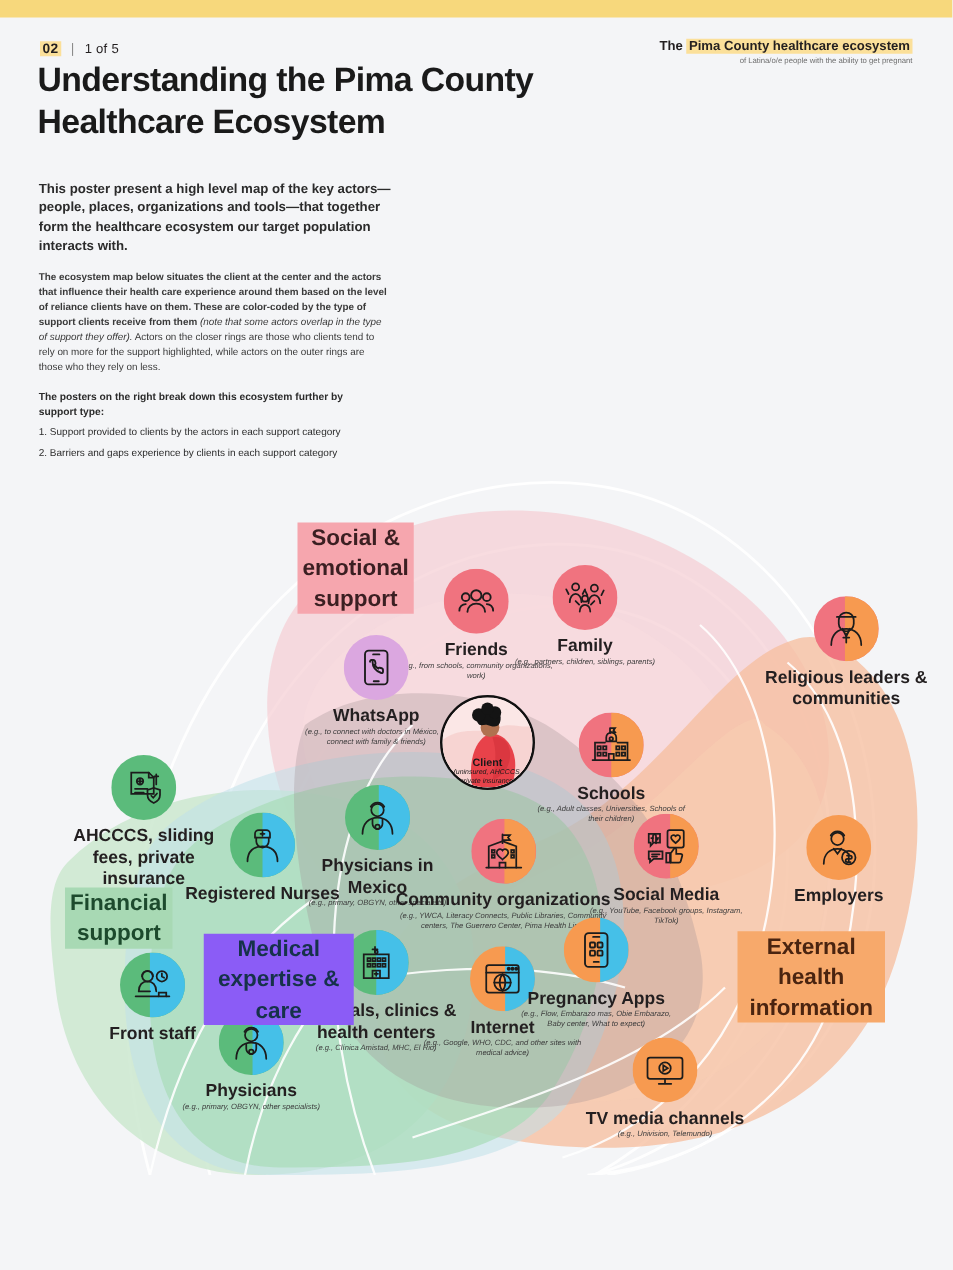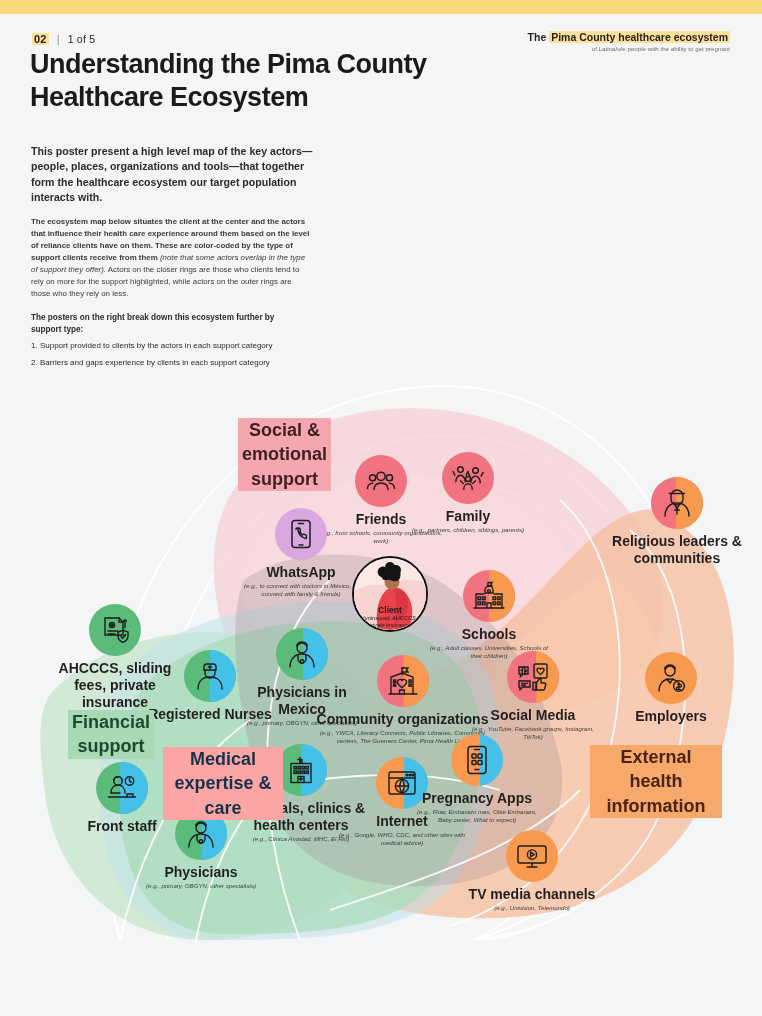--- a/index.html
+++ b/index.html
@@ -58,21 +58,21 @@
           overflow:hidden;background:#fdeceb;}
   .client .ctext{position:absolute;left:0;right:0;bottom:2px;text-align:center;z-index:4;}
   .client .ctext .t{font-size:8.6px;font-weight:bold;color:#1a1a1a;}
   .client .ctext .s{font-size:5.6px;font-style:italic;line-height:1.15;color:#1a1a1a;}
 
   
   .cat{position:absolute;text-align:center;font-size:18px;font-weight:bold;line-height:1.35;}
   .cat span{padding:0 4px;display:inline-block;}
   .cat.social span{background:#f6a6ae;color:#3b1f22;}
   .cat.financial span{background:#a8d9b4;color:#1d4a2d;}
-  .cat.medical span{background:#fca5a5;color:#16324a;}
+  .cat.medical span{background:#8b5cf6;color:#16324a;}
   .cat.external span{background:#f7a96b;color:#4a2410;}
 </style>
 </head>
 <body>
 
 <div class="page">
 
   <div class="topbar"></div>
 
   <div class="meta">
@@ -473,24 +473,24 @@
           <path d="M10 24.5h4"></path>
         </svg>
       </div>
       <div class="nlabel">Pregnancy Apps</div>
       <div class="nsub">(e.g., Flow, Embarazo mas, Obie Embarazo, Baby center, What to expect)</div>
     </div>
 
     <div class="cat social" style="left:238px;top:168px;width:90px;">
       <span>Social &amp; emotional support</span>
     </div>
-    <div class="cat financial" style="left:68px;top:460px;width:70px;">
+    <div class="cat financial" style="left:52px;top:460px;width:70px;">
       <span>Financial support</span>
     </div>
     <div class="cat medical" style="left:163px;top:497px;width:120px;">
       <span>Medical expertise &amp; care</span>
     </div>
-    <div class="cat external" style="left:590px;top:495px;width:132px;">
+    <div class="cat external" style="left:590px;top:495px;width:118px;">
       <span>External health information</span>
     </div>
 
   </div>
 </div>
 
 </body></html>

